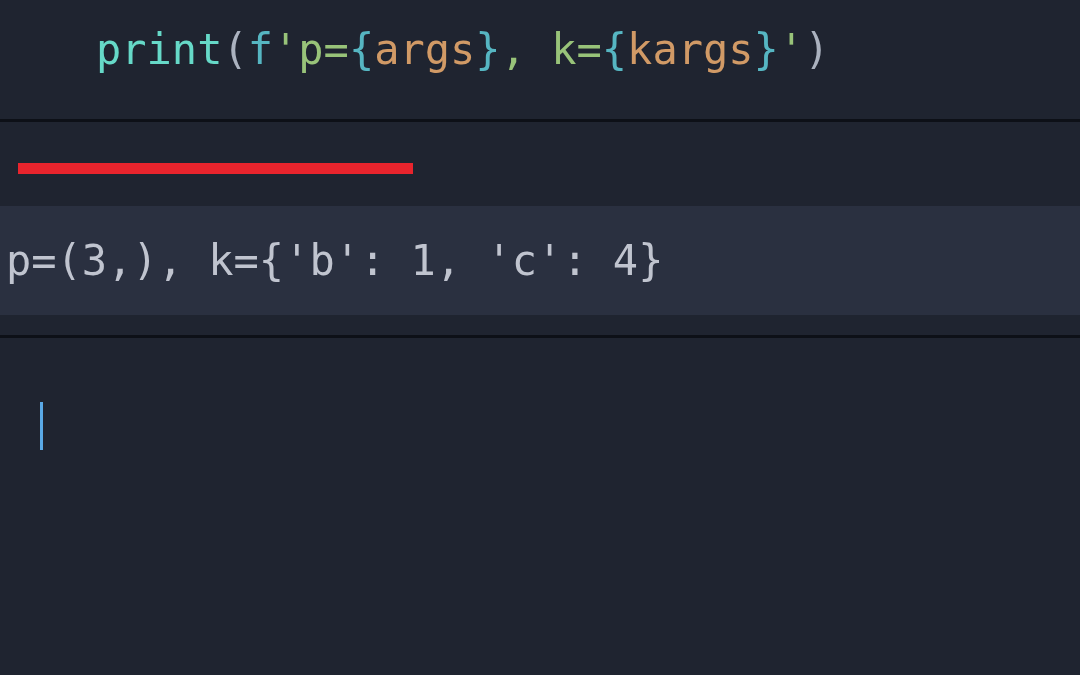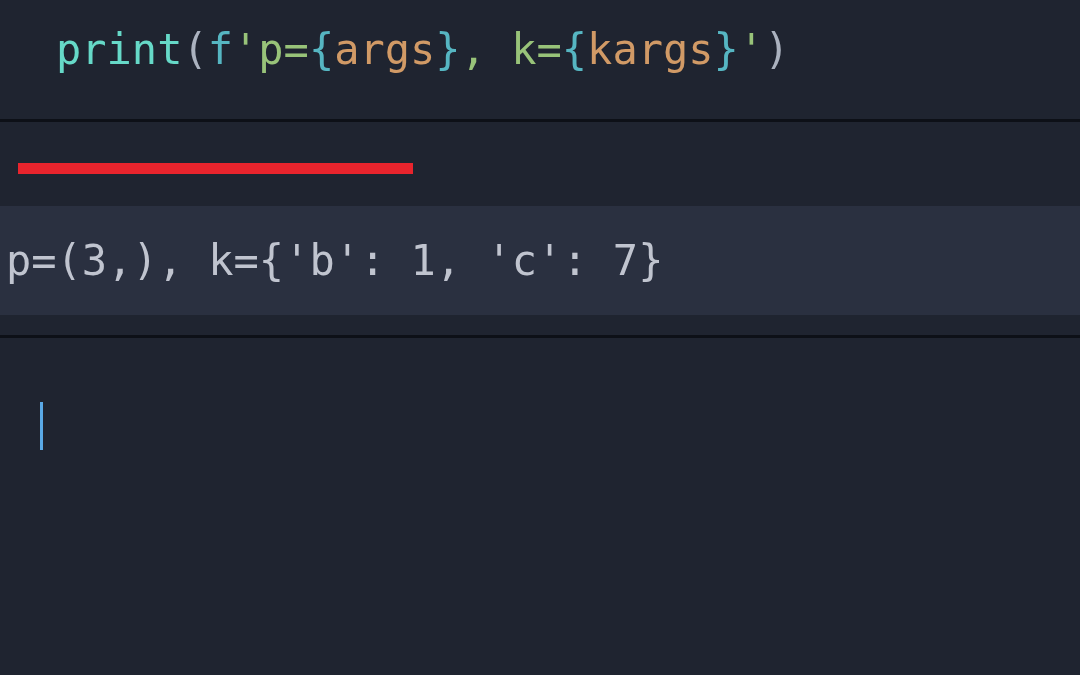--- a/index.html
+++ b/index.html
@@ -19,21 +19,21 @@
     }
     .cell {
       padding: 10px 0;
     }
     .code-line {
       white-space: pre;
       line-height: 1.5;
       padding: 8px 40px;
     }
     .indent {
-      padding-left: 56px;
+      padding-left: 96px;
     }
     .divider {
       height: 3px;
       background: #0d1017;
       margin: 20px 0 15px 0;
     }
     
     .kw { color: #c678dd; }
     .fn { color: #5fb3e8; }
     .id { color: #d19a66; }
@@ -96,20 +96,20 @@
   <div class="code-line indent"><span class="call">print</span><span class="punc">(</span><span class="op">f</span><span class="str">'</span><span class="str">p=</span><span class="op">{</span><span class="id">args</span><span class="op">}</span><span class="str">, k=</span><span class="op">{</span><span class="id">kargs</span><span class="op">}</span><span class="str">'</span><span class="punc">)</span></div>
 </div>
 
 <div class="divider"></div>
 
 <div class="cell2-area">
   <div class="red-underline"></div>
 </div>
 
 <div class="output-block">
-  <div class="output-line">p=(3,), k={'b': 1, 'c': 7}</div>
+  <div class="output-line">p=(3,), k={'b': 1, 'c': 4}</div>
 </div>
 
 <div class="divider"></div>
 
 <div class="cursor-cell">
   <span class="cursor"></span>
 </div>
 
 </body></html>

